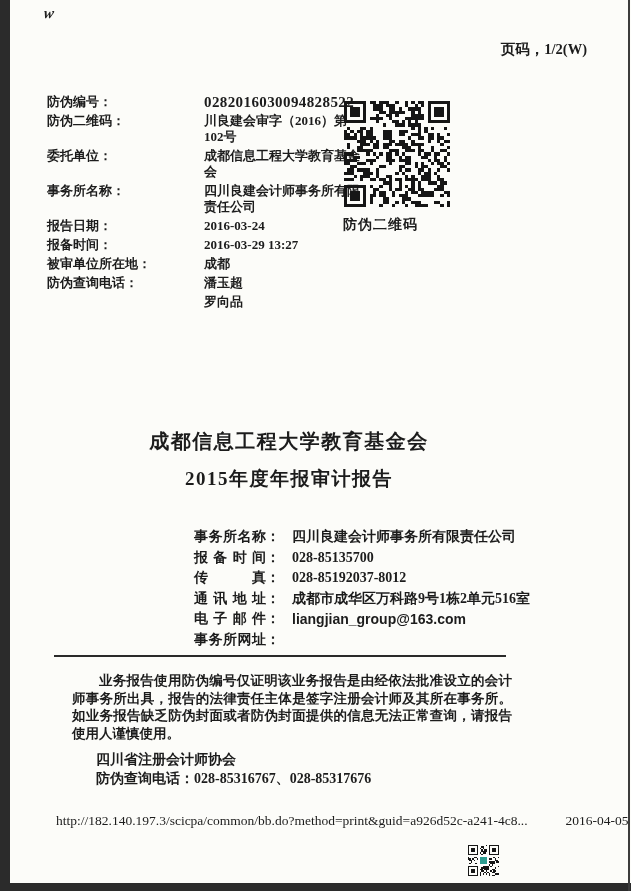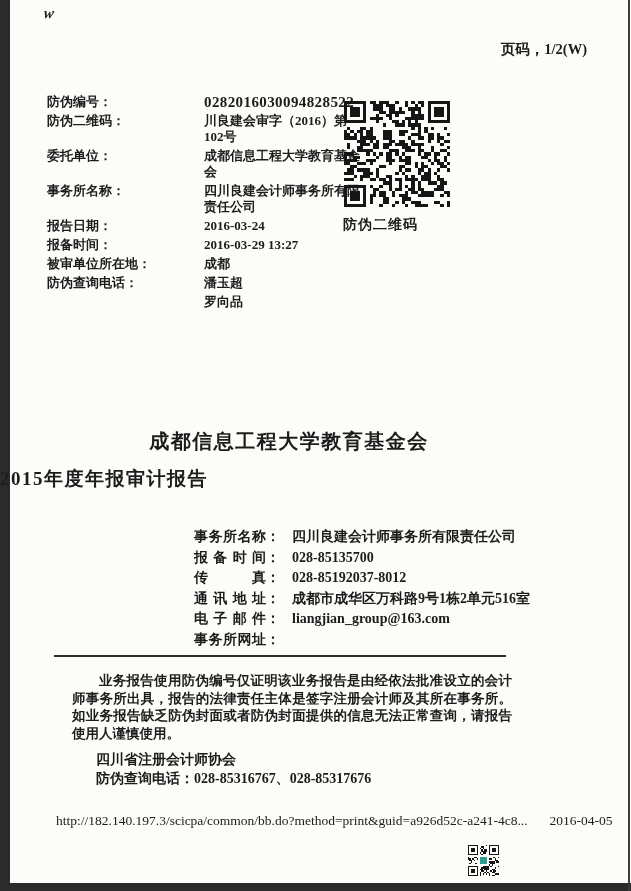--- a/index.html
+++ b/index.html
@@ -25,42 +25,42 @@
   .info-row .lbl { width:150px; text-align:left; flex:0 0 150px; }
   .info-row .val { margin-left:7px; width:158px; }
   .info-row .val.code { font-size:15px; font-weight:700; letter-spacing:.4px; width:170px; }
 
   
   .qr-wrap    { position:absolute; left:343px; top:101px; width:108px; text-align:left; }
   .qr-large   { width:106px; height:106px; margin:0 auto; }
   .qr-caption { margin-top:9px; font-size:14px; font-weight:600; letter-spacing:1px; }
   .title1 { position:absolute; left:0; top:428px; width:578px; text-align:center;
             font-size:20px; font-weight:700; letter-spacing:1.5px; }
-  .title2 { position:absolute; left:0; top:466px; width:578px; 
+  .title2 { position:absolute; left:0; top:466px; width:578px; text-align:center;
             font-size:19px; font-weight:700; letter-spacing:1.5px; }
 
   
   .firm-block { position:absolute; left:152px; top:527px; font-size:14px; line-height:20.5px; font-weight:600; }
   .firm-row   { display:flex; }
   .firm-row .flbl { display:inline-block; width:72px; text-align:justify; text-align-last:justify;margin-left:42px; }
   .firm-row .fcolon { display:inline-block; }
   .firm-row .fval { margin-left:12px; white-space:nowrap; }
-  .firm-row .fval.email { font-family:Liberation Serif, serif; }
+  .firm-row .fval.email { font-family:Liberation Sans, sans-serif; }
 
   .divider { position:absolute; left:54px; top:655px; width:452px; height:2px; background:#2a2a2a; }
 
   .notice { position:absolute; left:72px; top:672px; width:440px;
             font-size:13.5px; line-height:17.5px; font-weight:600;
             text-align:justify; text-indent:2em; }
 
   .assoc   { position:absolute; left:96px; top:751px; font-size:14px; font-weight:600; }
   .hotline { position:absolute; left:96px; top:770px; font-size:14px; font-weight:600; }
 
   .url-row { position:absolute; left:56px; top:813px; font-size:13.5px; display:flex; }
-  .url-row .print-date { margin-left:22px; }
+  .url-row .print-date { margin-left:38px; }
 
   .qr-small { position:absolute; left:468px; top:845px; width:31px; height:31px; }
 </style>
 </head>
 <body>
 
 <div class="page">
   <div class="band-left"></div>
   <div class="band-bottom"></div>
   <div class="edge-right"></div>

